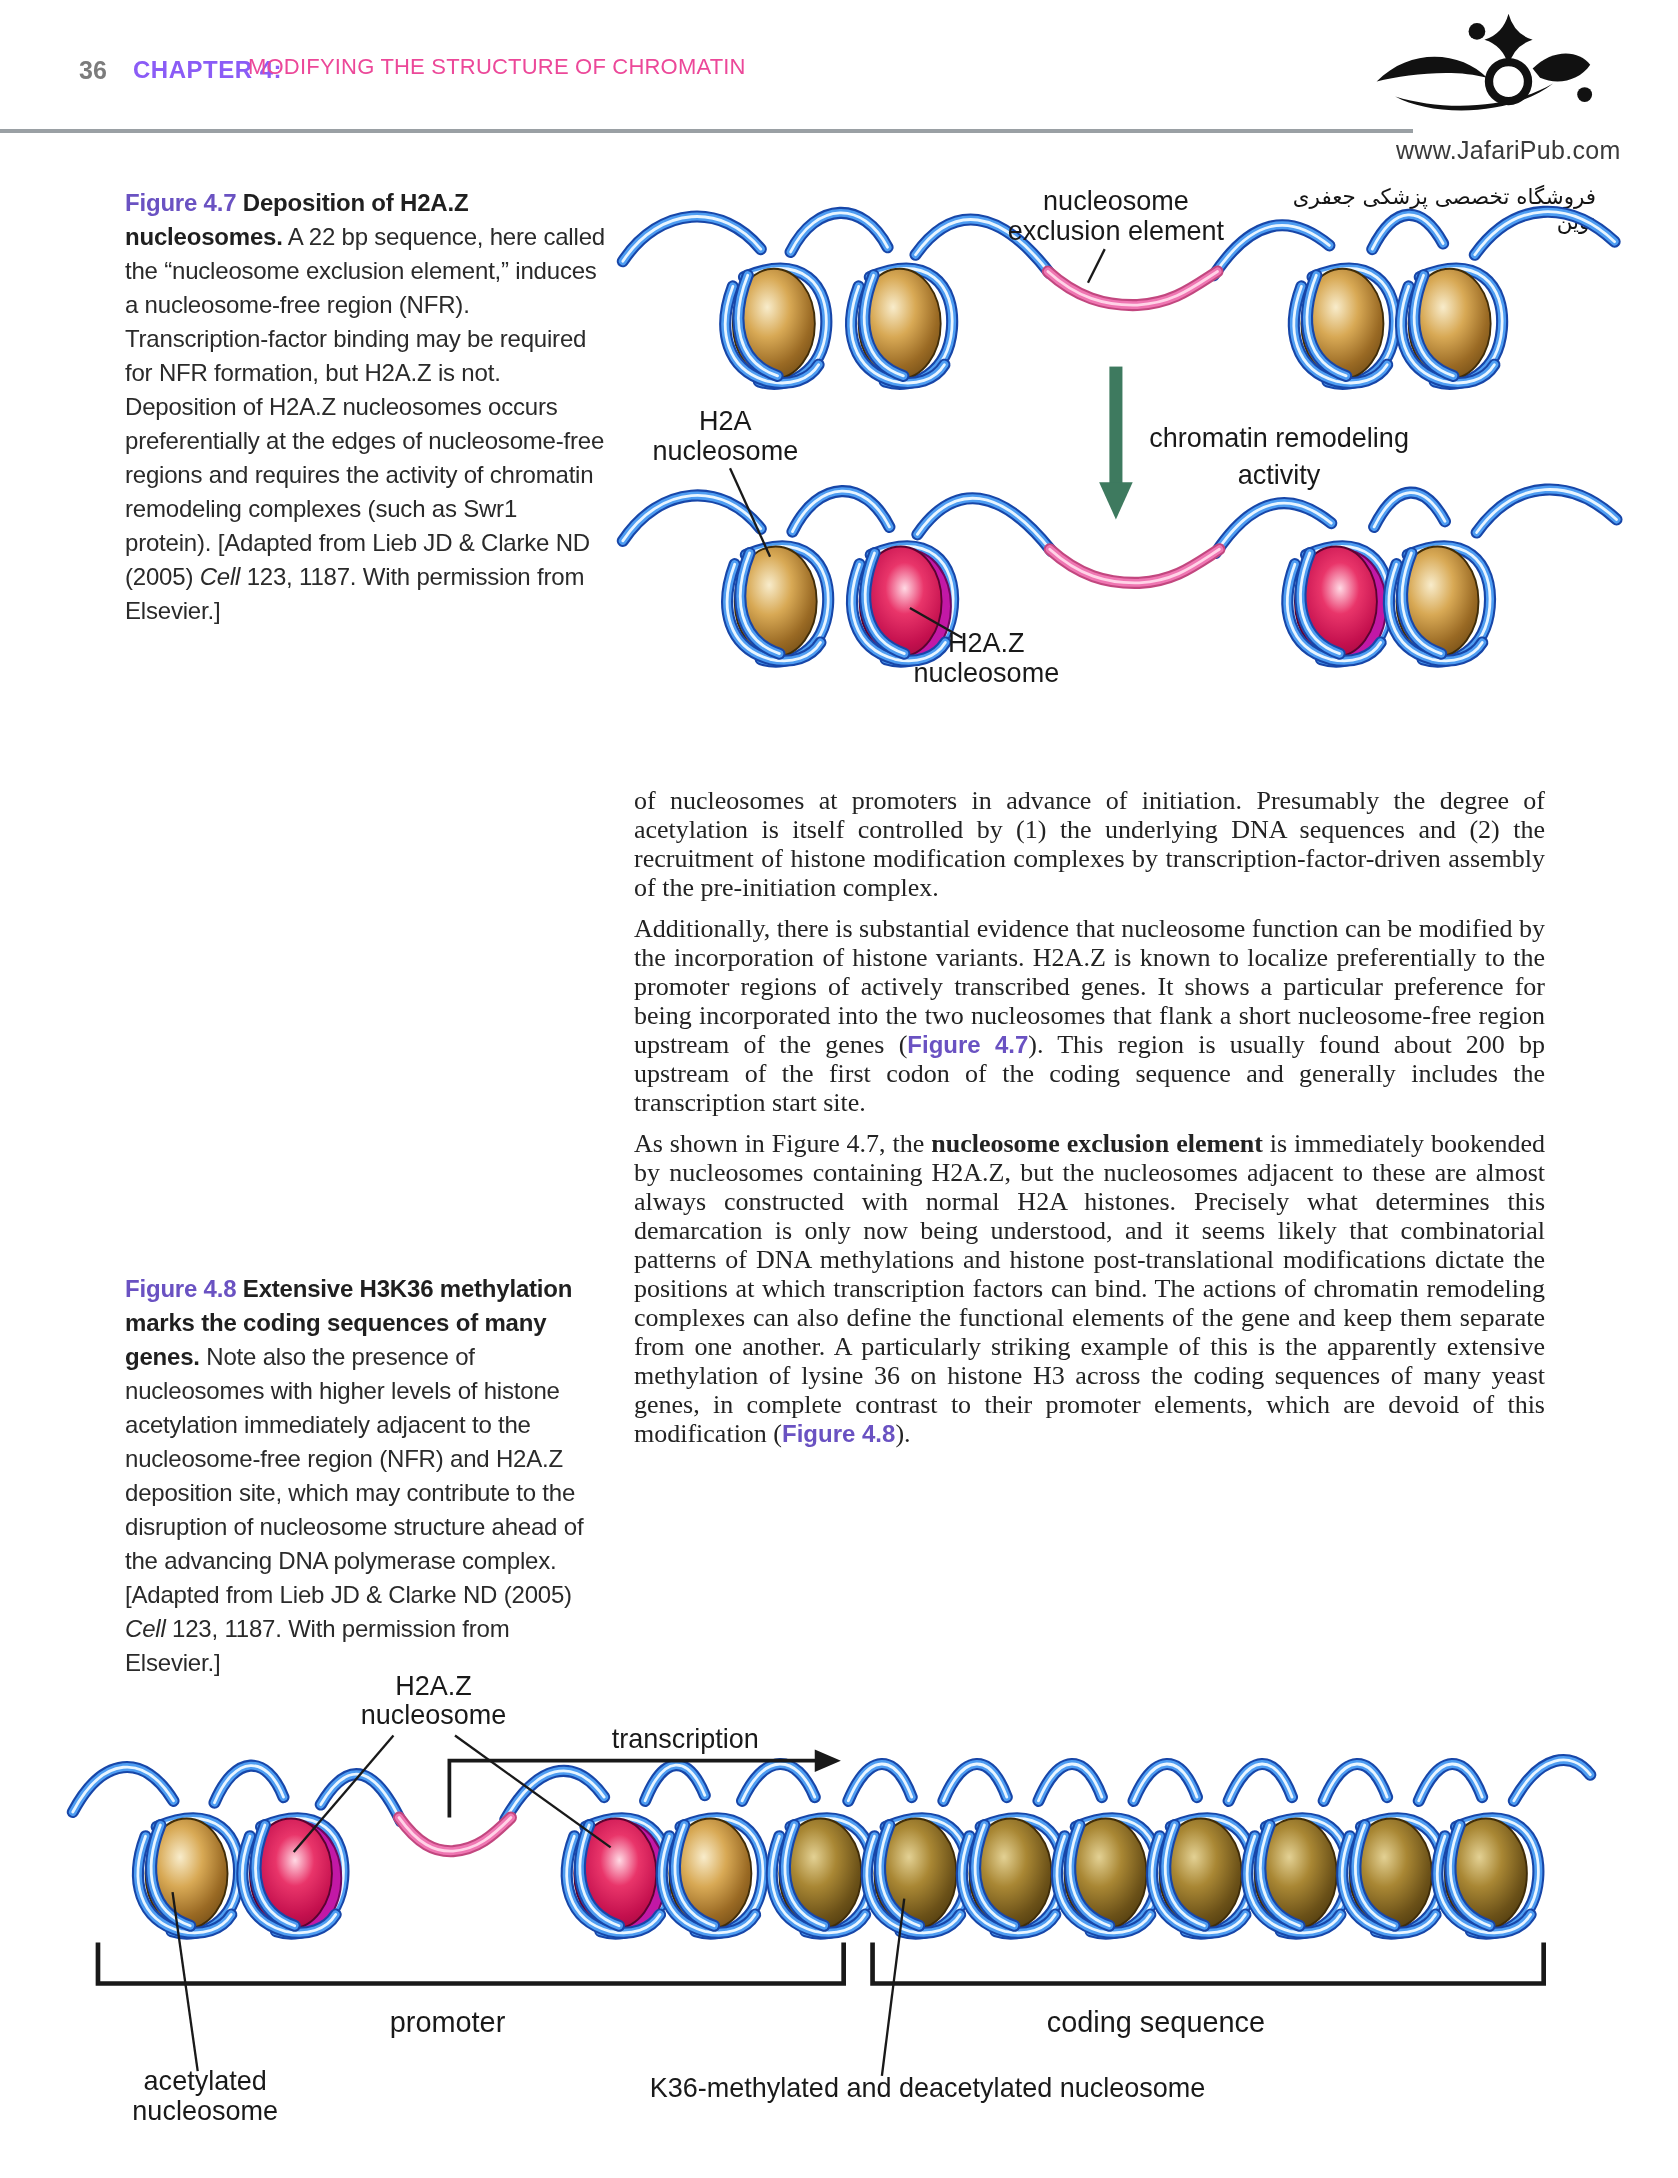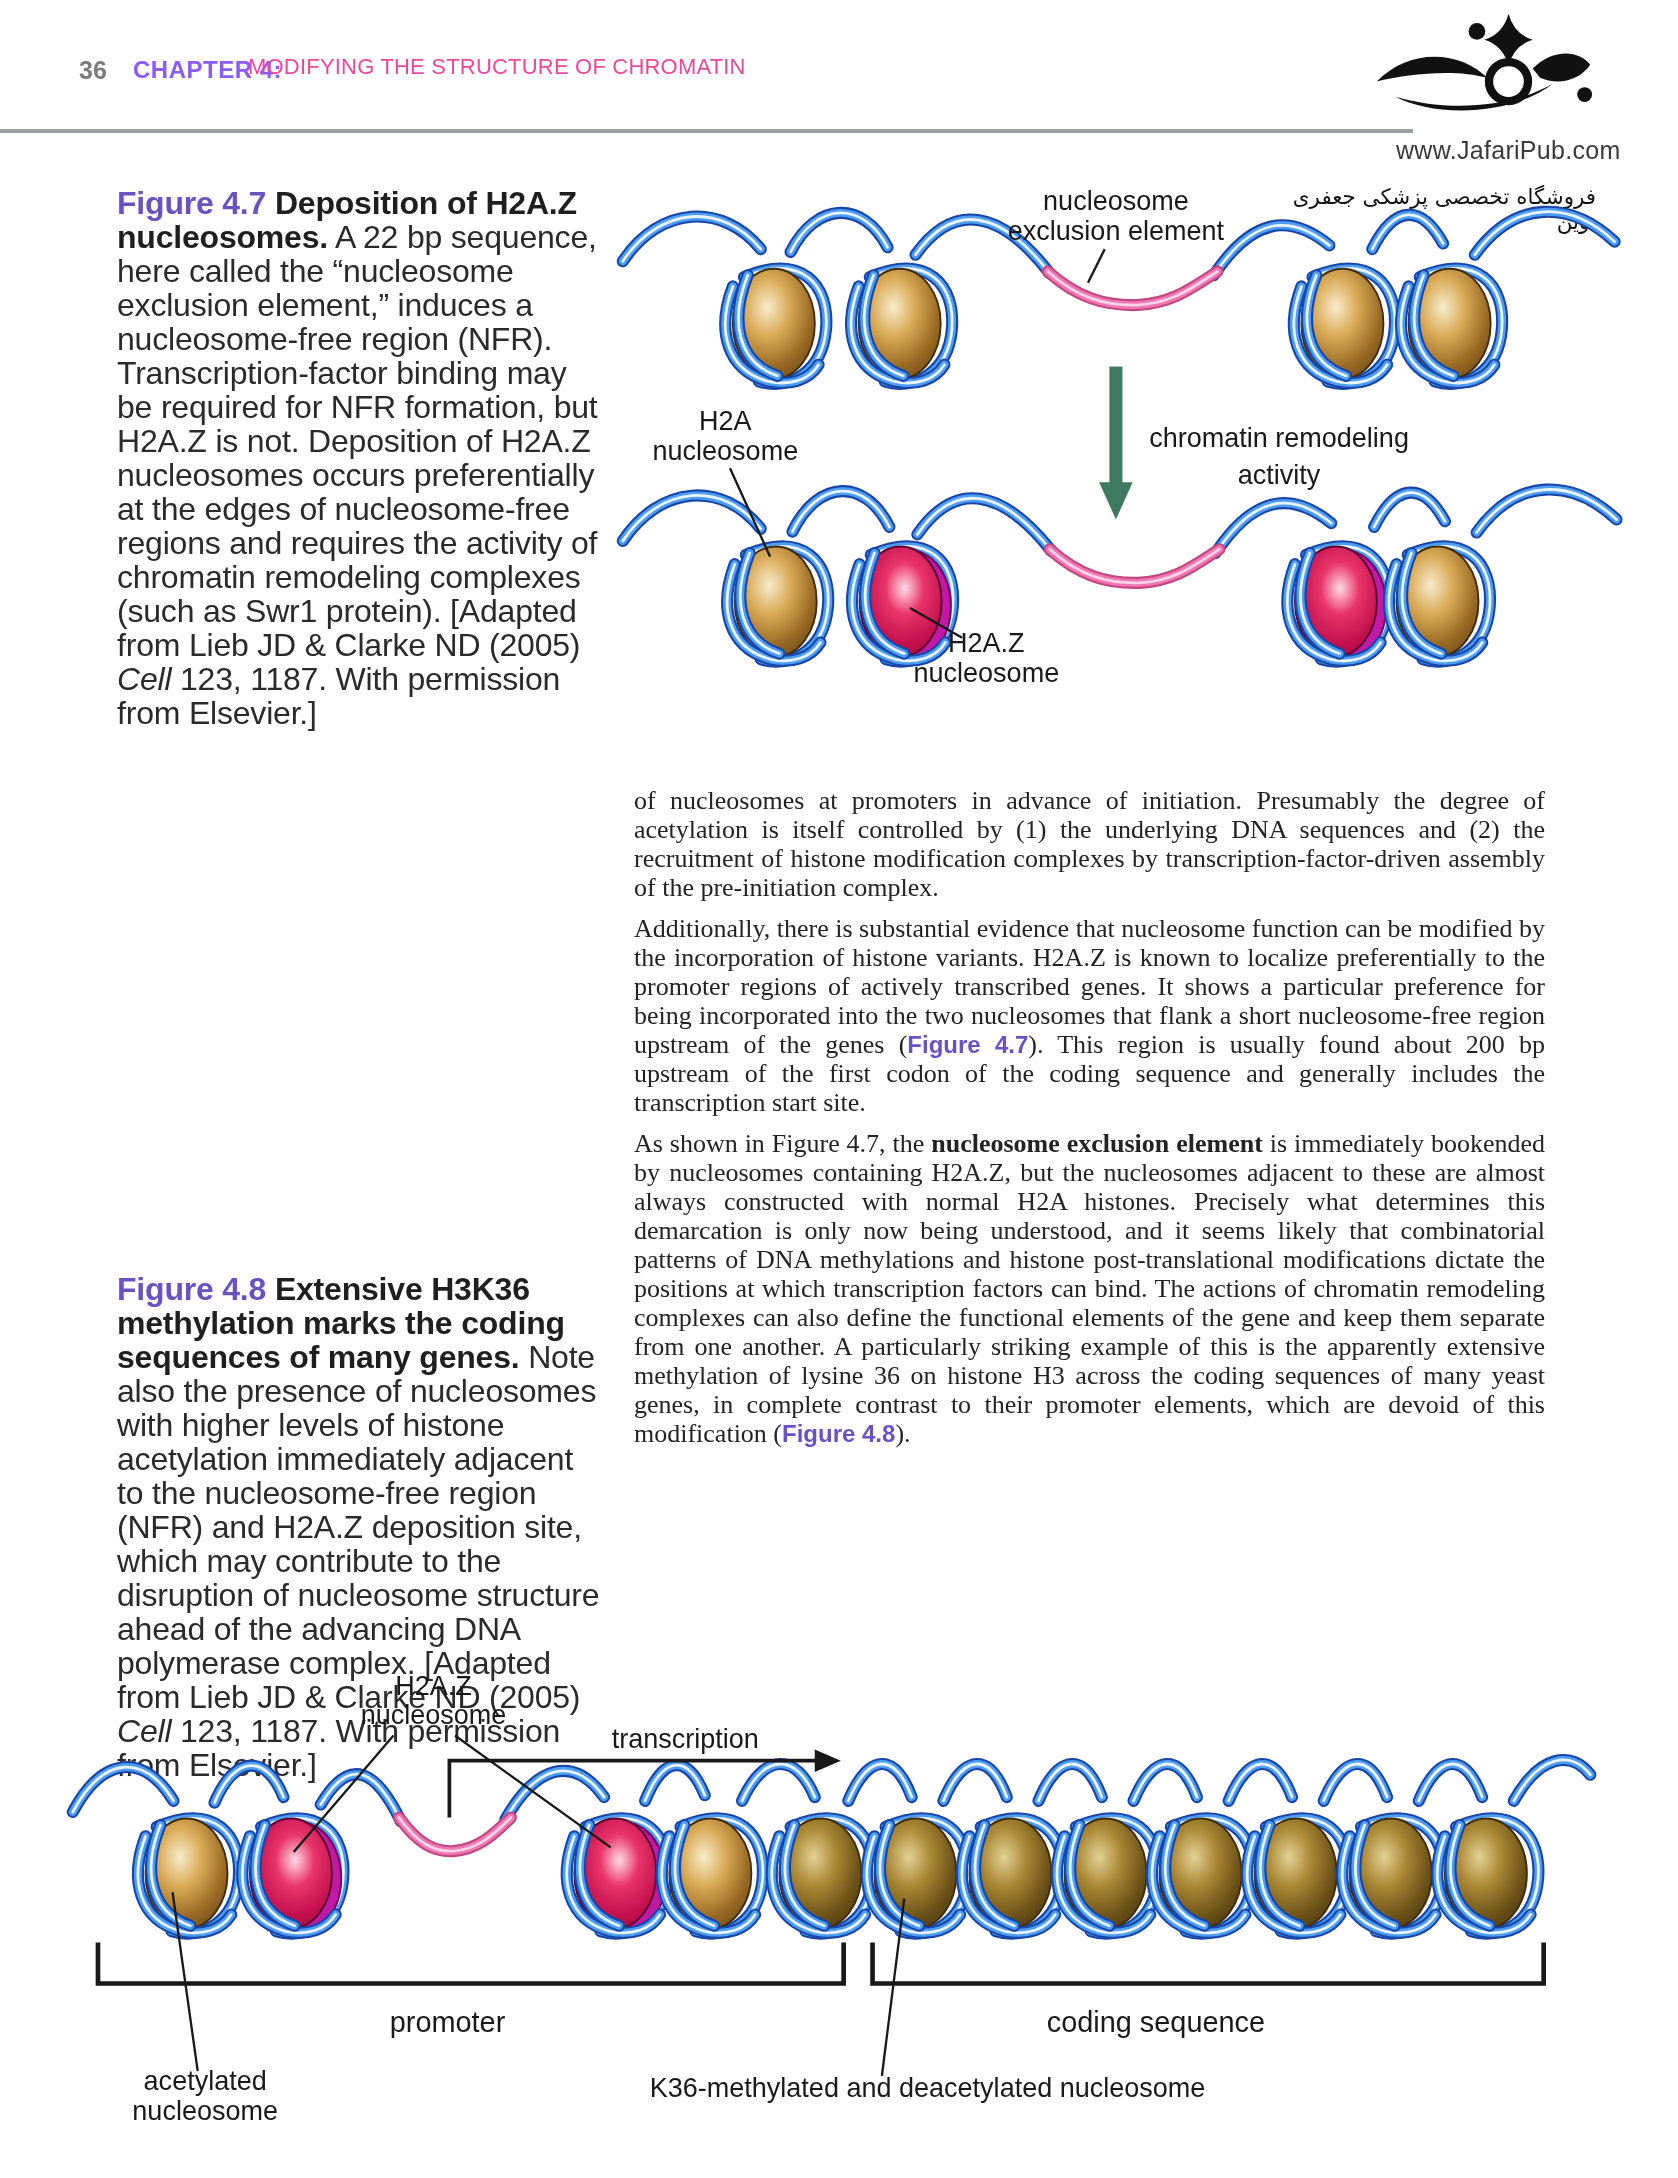--- a/index.html
+++ b/index.html
@@ -9,21 +9,21 @@
   
   .hdr-num{position:absolute;left:79px;top:56px;font-size:25px;font-weight:700;color:#7c7c7c;}
   .hdr-chap{position:absolute;left:133px;top:56px;font-size:24px;font-weight:700;color:#8b5cf6;letter-spacing:0.5px;}
   .hdr-title{position:absolute;left:248px;top:54px;font-size:22px;font-weight:400;color:#ec4899;letter-spacing:0.2px;}
   .rule{position:absolute;left:0;top:129px;width:1413px;height:3.7px;background:#9aa0a4;}
   .weburl{position:absolute;left:1396px;top:136px;width:203px;font-size:25px;color:#3a3a3a;letter-spacing:0.3px;}
   .fa{position:absolute;left:1286px;top:184px;width:310px;text-align:right;font-size:21.4px;color:#141414;
       direction:rtl;font-family:"DejaVu Sans",sans-serif;}
 
   
-  .caption{position:absolute;left:117px;width:483px;font-size:32px;line-height:34px;color:#2a2a2a;letter-spacing:-0.2px;}
+  .caption{position:absolute;left:125px;width:483px;font-size:24px;line-height:34px;color:#2a2a2a;letter-spacing:-0.2px;}
   #cap47{top:186px;} #cap48{top:1272px;}
   .figref{color:#6A52C2;font-weight:700;}
   .cap-bold{font-weight:700;color:#1f1f1f;}
   .it{font-style:italic;}
 
   
   .bodycol{position:absolute;left:634px;top:786px;width:911px;font-family:"Liberation Serif",serif;
            font-size:26px;line-height:29px;text-align:justify;color:#232323;}
   .bodycol p{margin:0 0 12px 0;}
   .ref-sans{font-family:"Liberation Sans",sans-serif;font-weight:700;color:#6A52C2;font-size:24px;}

